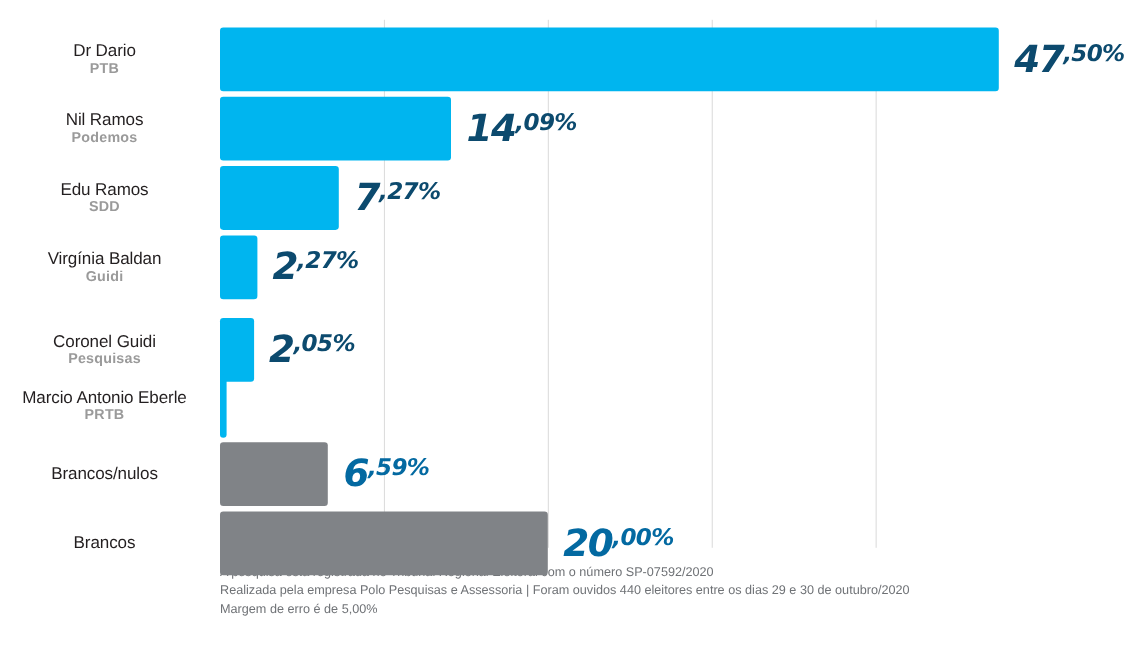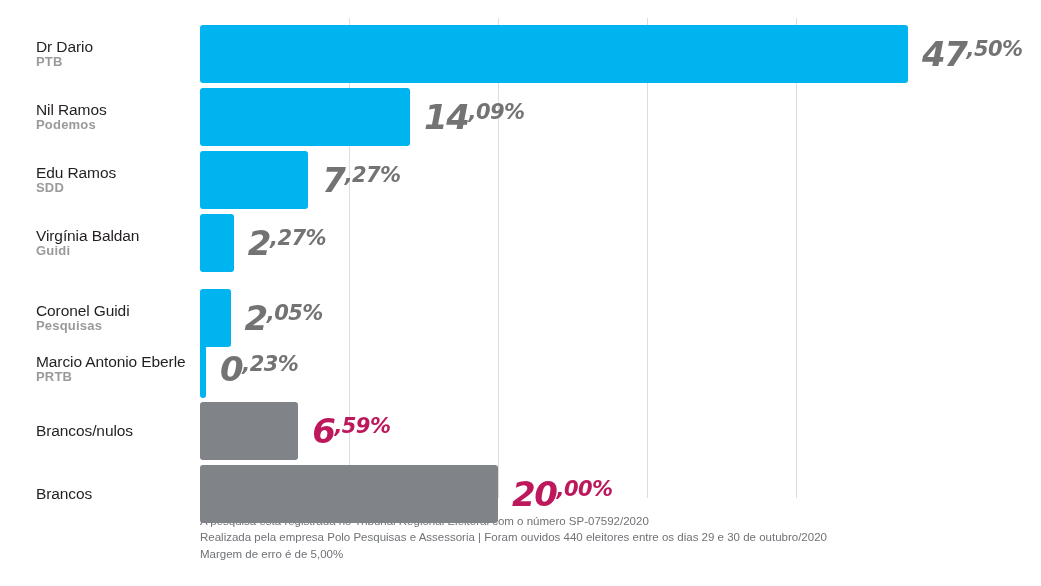--- a/index.html
+++ b/index.html
@@ -44,25 +44,24 @@
     position: absolute;
     left: 0;
     width: 1041px;
     z-index: 2;
   }
 
   .cat-label-box {
     position: absolute;
     left: 0px;
     width: 190px;
-    text-align: left;
+    text-align: center;
     top: 50%;
     transform: translateY(-50%);
     line-height: 1.12;
-    padding-left: 36px;
   }
   .cat-name {
     display: block;
     font-size: 15.5px;
     color: #231f20;
     font-weight: 400;
     letter-spacing: -0.1px;
     white-space: nowrap;
   }
   .cat-party {
@@ -94,22 +93,22 @@
   }
   .value-label .big {
     font-size: 34px;
     letter-spacing: -1.4px;
   }
   .value-label .small {
     font-size: 21px;
     vertical-align: 10px;
     letter-spacing: -0.6px;
   }
-  .value-label.dark  { color: #737373; }
-  .value-label.muted { color: #be185d; font-style: italic; }
+  .value-label.dark  { color: #0c4a6e; }
+  .value-label.muted { color: #0369a1; font-style: italic; }
 
   
   #footnote {
     position: absolute;
     left: 200px;
     top: 513px;
     width: 820px;
     color: #6f7276;
     font-size: 11.5px;
     line-height: 1.42;
@@ -167,21 +166,20 @@
         </div>
         <div class="bar blue" style="width: 30.5558px; height: 58px;"></div>
         <div class="value-label dark" style="left: 244.556px;"><span class="big">2</span><span class="small">,05%</span></div>
       </div>
       <div class="bar-row" style="top: 339.5px; height: 58px;">
         <div class="cat-label-box">
           <span class="cat-name">Marcio Antonio Eberle</span>
           <span class="cat-party">PRTB</span>
         </div>
         <div class="bar blue" style="width: 6px; height: 58px;"></div>
-        <div class="value-label dark" style="left: 220px;"><span class="big">0</span><span class="small">,23%</span></div>
       </div>
       <div class="bar-row" style="top: 402.4px; height: 58px;">
         <div class="cat-label-box">
           <span class="cat-name">Brancos/nulos</span>
         </div>
         <div class="bar gray" style="width: 98.2257px; height: 58px;"></div>
         <div class="value-label muted" style="left: 312.226px;"><span class="big">6</span><span class="small">,59%</span></div>
       </div>
       <div class="bar-row" style="top: 465.3px; height: 58px;">
         <div class="cat-label-box">

